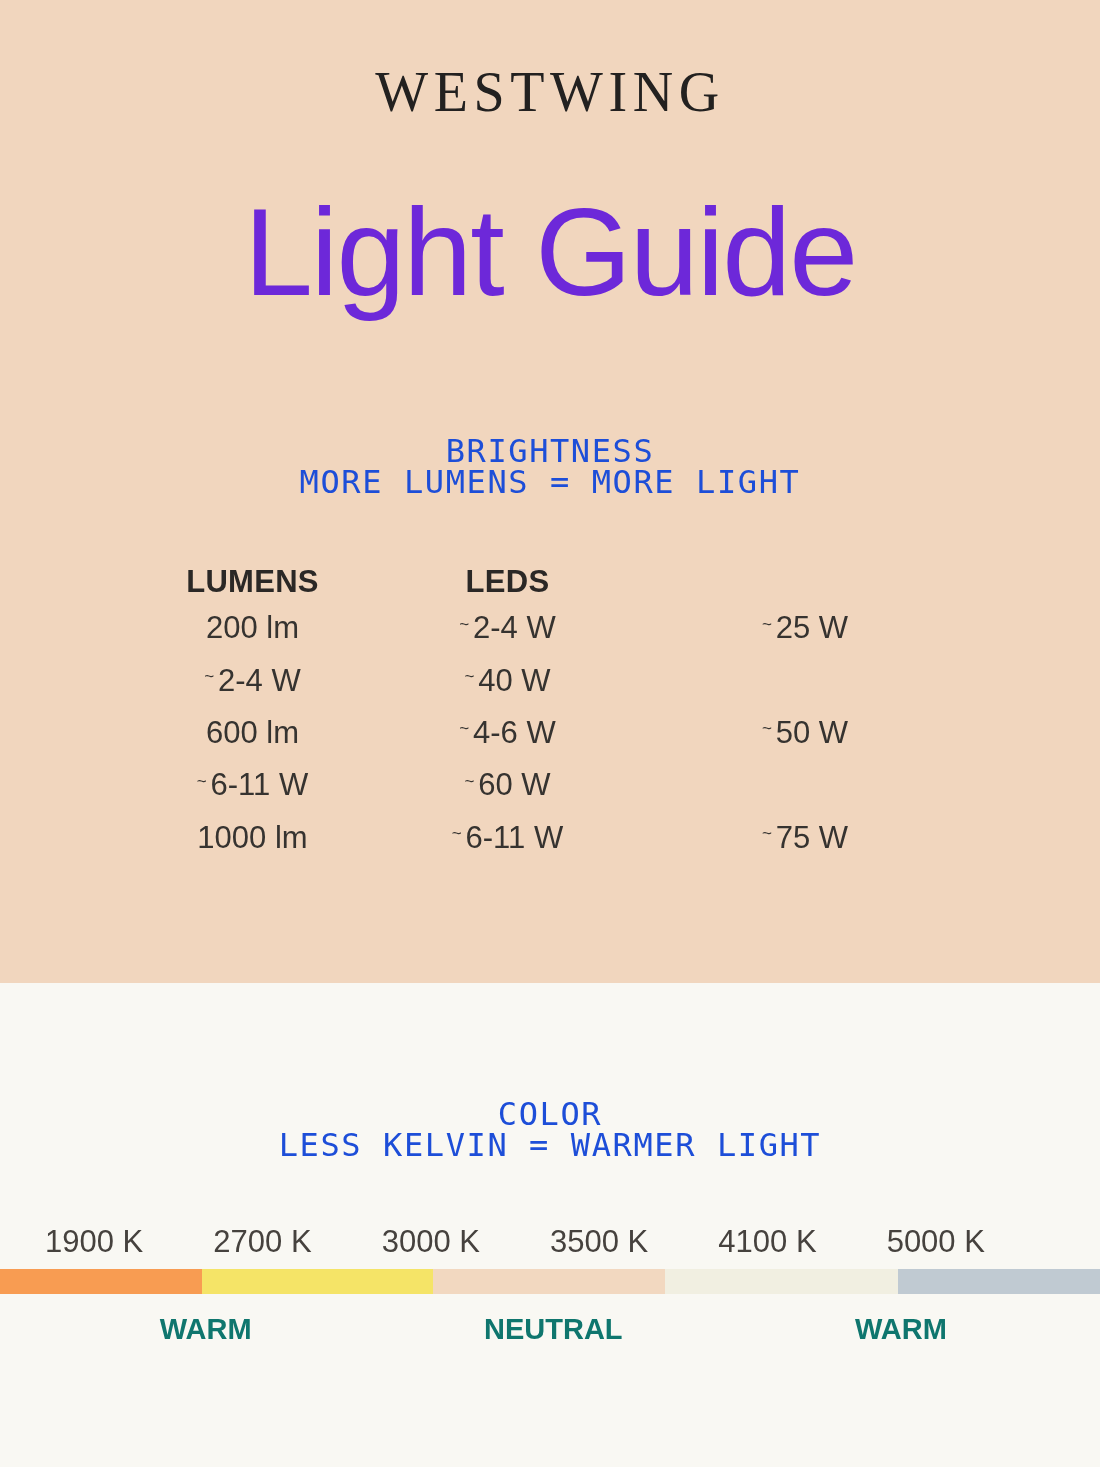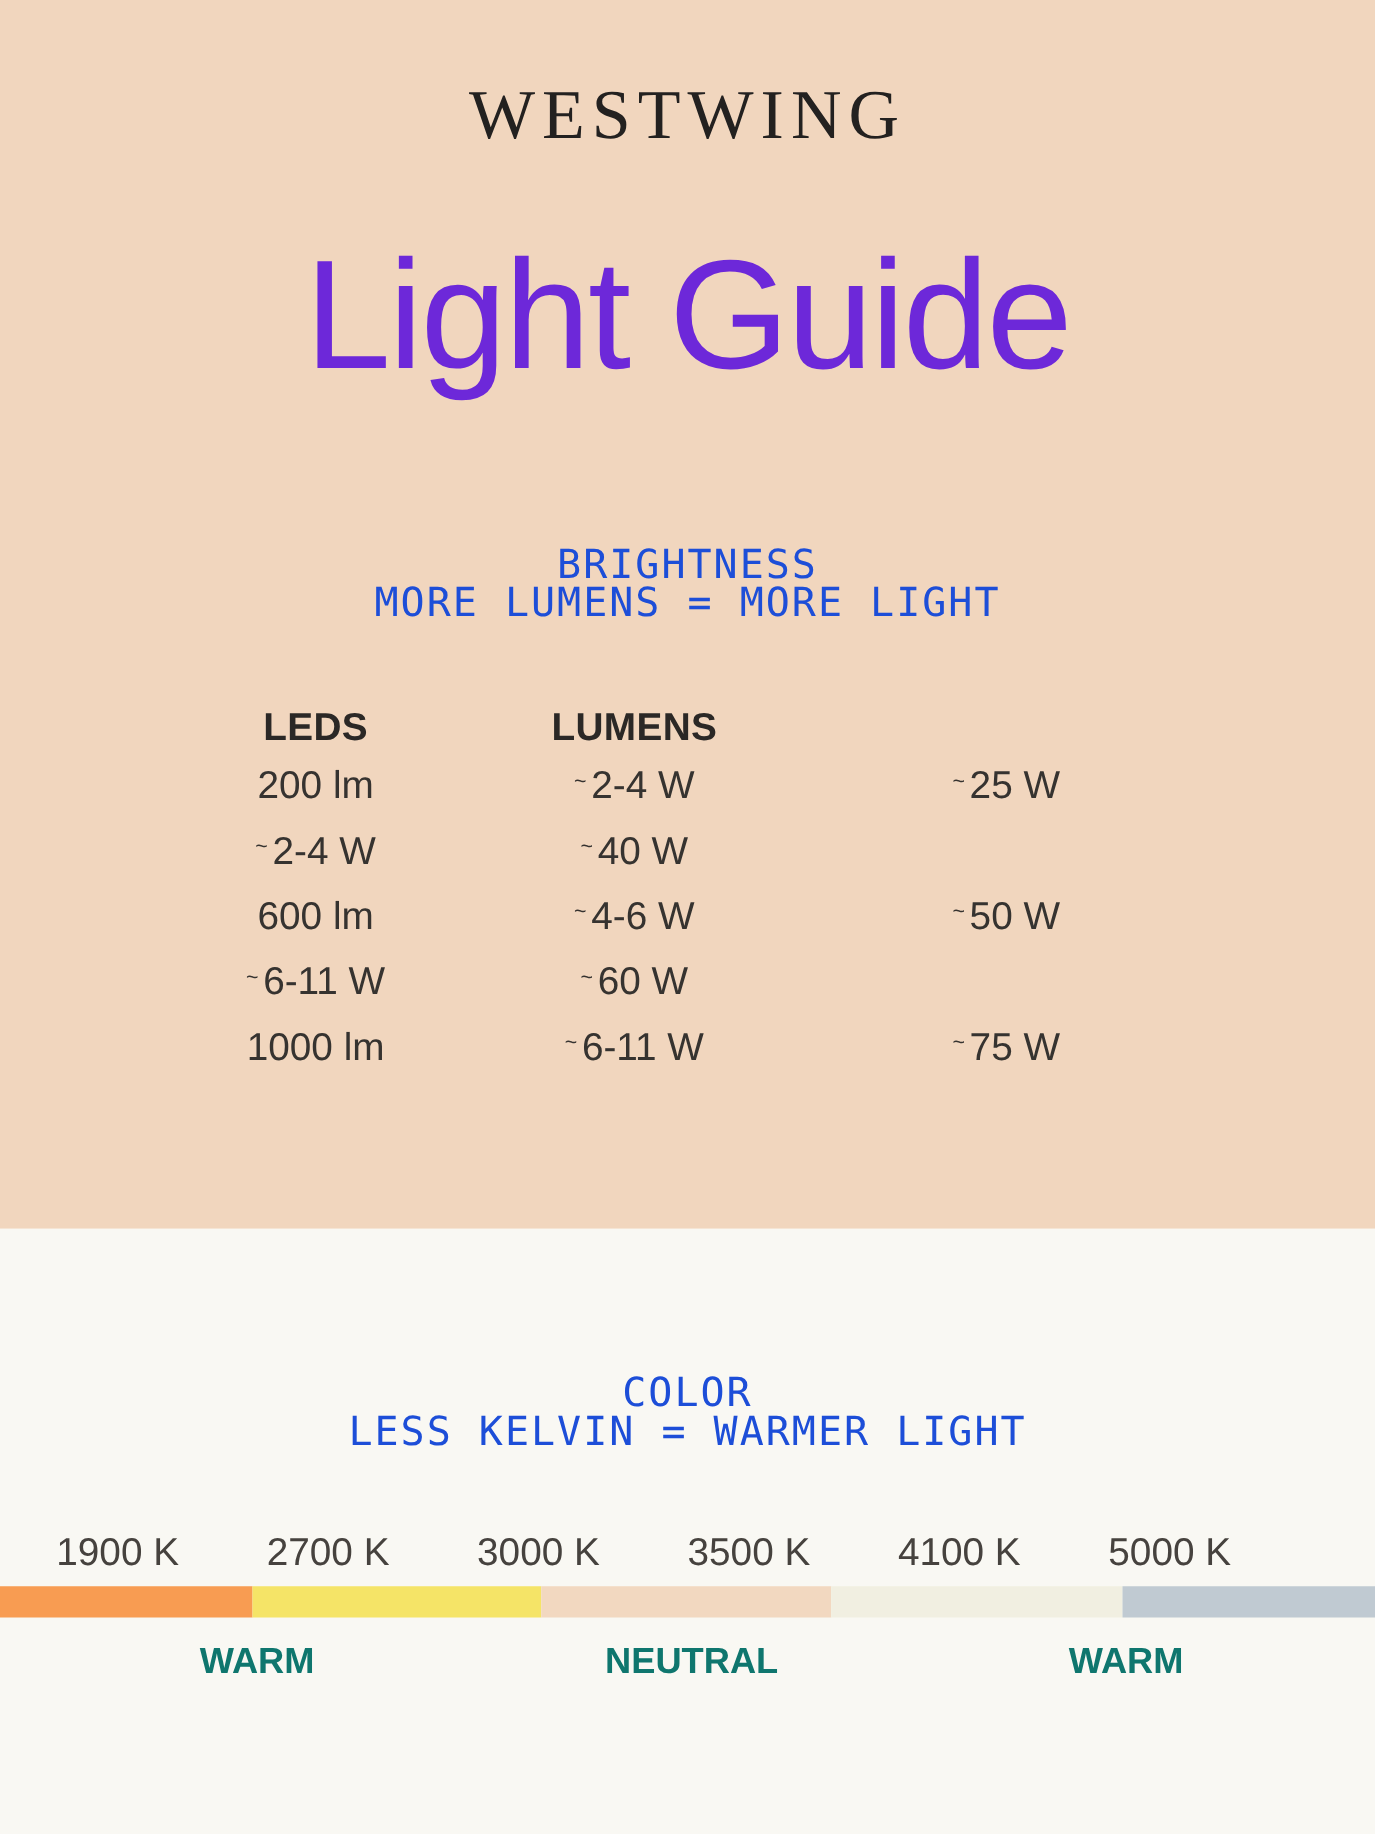--- a/index.html
+++ b/index.html
@@ -124,22 +124,22 @@
 
   <section class="top">
     <div class="brand">WESTWING</div>
     <h1 class="title">Light Guide</h1>
 
     <div class="mono-heading">BRIGHTNESS</div>
     <div class="mono-sub">MORE LUMENS = MORE LIGHT</div>
 
     <div class="table">
       <div class="thead">
+        <div class="th">LUMENS</div>
         <div class="th">LEDS</div>
-        <div class="th">LUMENS</div>
       </div>
       <div class="tbody">
           <div class="trow">
             <div class="td">200 lm</div>
             <div class="td"><span class="approx">~</span>2-4 W</div>
             <div class="td"><span class="approx">~</span>25 W</div>
           </div>
           <div class="trow">
             <div class="td"><span class="approx">~</span>2-4 W</div>
             <div class="td"><span class="approx">~</span>40 W</div>

